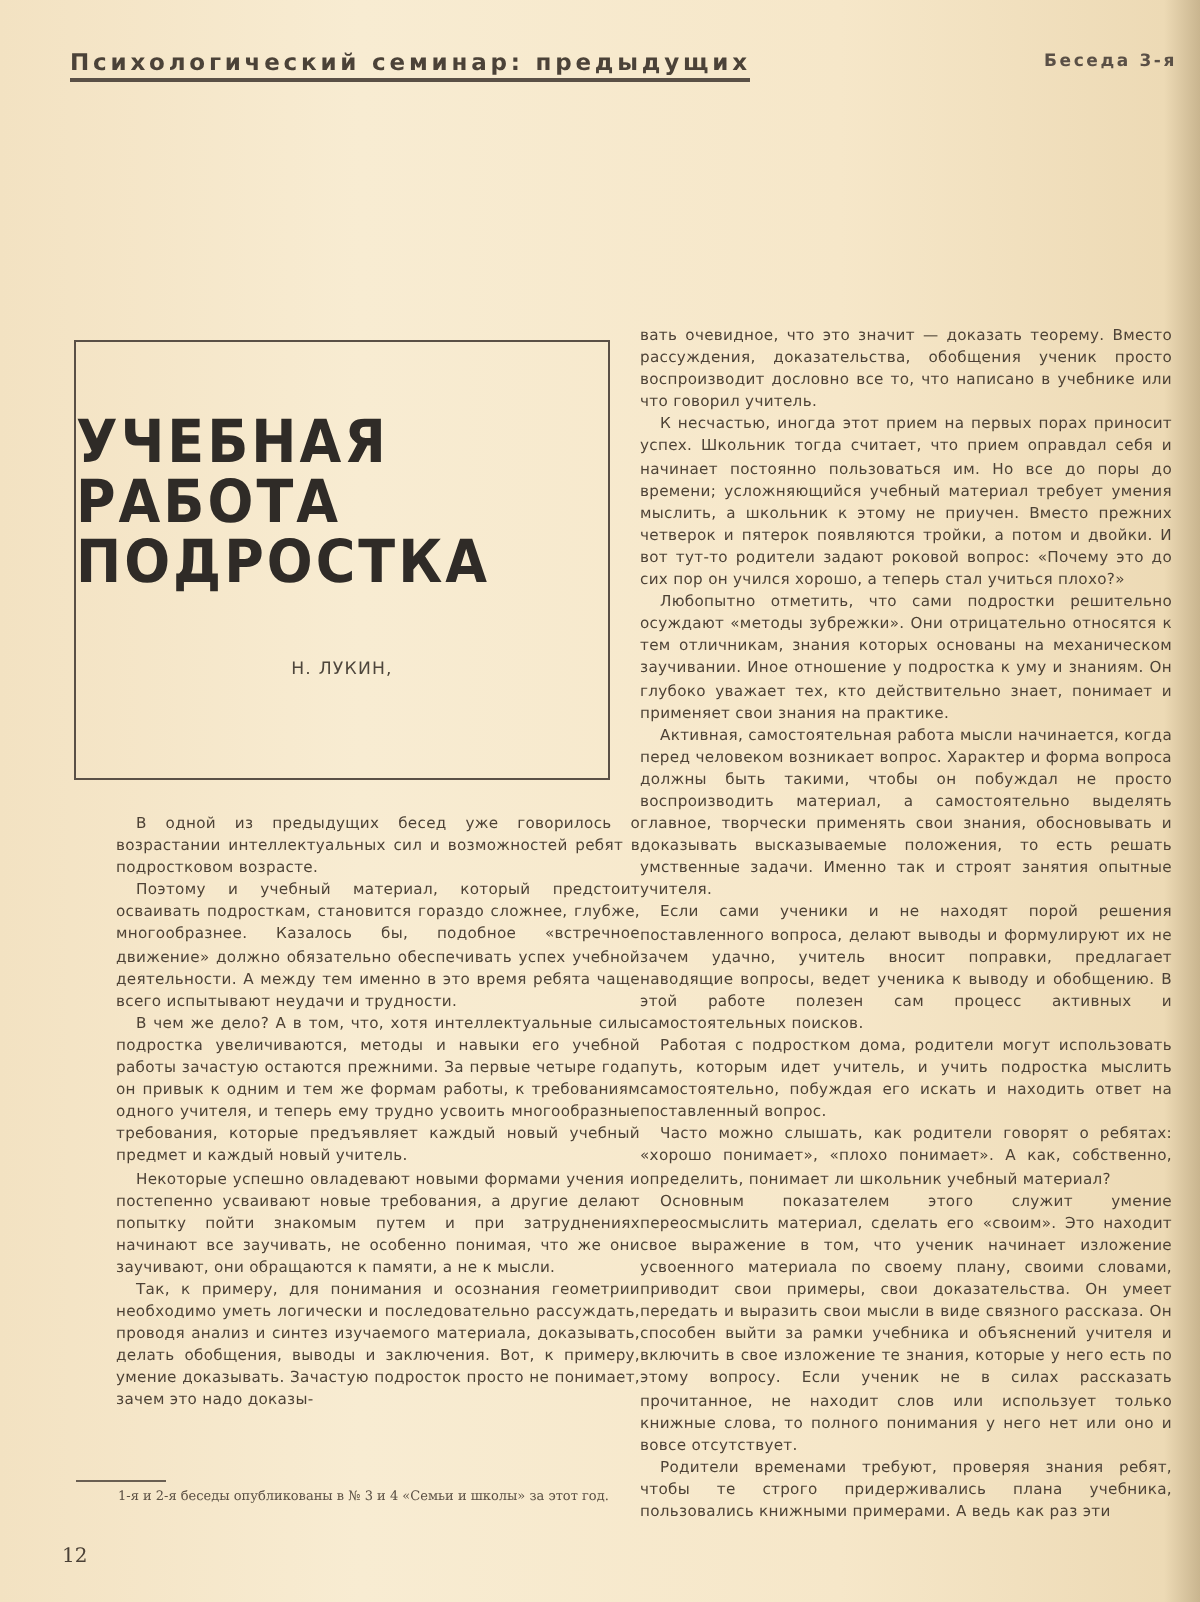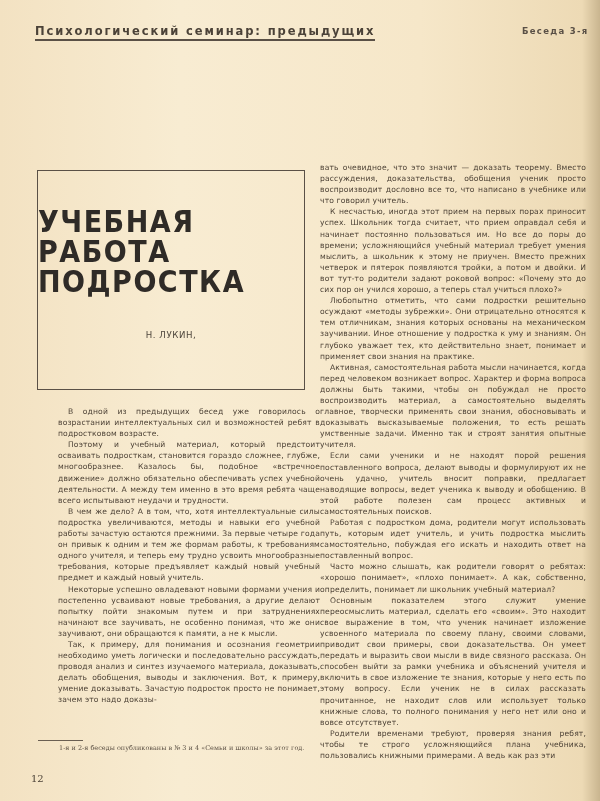--- a/index.html
+++ b/index.html
@@ -79,22 +79,22 @@
   <p>В чем же дело? А в том, что, хотя интеллектуальные силы подростка увеличиваются, методы и навыки его учебной работы зачастую остаются прежними. За первые четыре года он привык к одним и тем же формам работы, к требованиям одного учителя, и теперь ему трудно усвоить многообразные требования, которые предъявляет каждый новый учебный предмет и каждый новый учитель.</p>
   <p>Некоторые успешно овладевают новыми формами учения и постепенно усваивают новые требования, а другие делают попытку пойти знакомым путем и при затруднениях начинают все заучивать, не особенно понимая, что же они заучивают, они обращаются к памяти, а не к мысли.</p>
   <p>Так, к примеру, для понимания и осознания геометрии необходимо уметь логически и последовательно рассуждать, проводя анализ и синтез изучаемого материала, доказывать, делать обобщения, выводы и заключения. Вот, к примеру, умение доказывать. Зачастую подросток просто не понимает, зачем это надо доказы-</p>
 </div>
 
 <div class="col col-right">
   <p style="text-indent:0">вать очевидное, что это значит — доказать теорему. Вместо рассуждения, доказательства, обобщения ученик просто воспроизводит дословно все то, что написано в учебнике или что говорил учитель.</p>
   <p>К несчастью, иногда этот прием на первых порах приносит успех. Школьник тогда считает, что прием оправдал себя и начинает постоянно пользоваться им. Но все до поры до времени; усложняющийся учебный материал требует умения мыслить, а школьник к этому не приучен. Вместо прежних четверок и пятерок появляются тройки, а потом и двойки. И вот тут-то родители задают роковой вопрос: «Почему это до сих пор он учился хорошо, а теперь стал учиться плохо?»</p>
   <p>Любопытно отметить, что сами подростки решительно осуждают «методы зубрежки». Они отрицательно относятся к тем отличникам, знания которых основаны на механическом заучивании. Иное отношение у подростка к уму и знаниям. Он глубоко уважает тех, кто действительно знает, понимает и применяет свои знания на практике.</p>
   <p>Активная, самостоятельная работа мысли начинается, когда перед человеком возникает вопрос. Характер и форма вопроса должны быть такими, чтобы он побуждал не просто воспроизводить материал, а самостоятельно выделять главное, творчески применять свои знания, обосновывать и доказывать высказываемые положения, то есть решать умственные задачи. Именно так и строят занятия опытные учителя.</p>
-  <p>Если сами ученики и не находят порой решения поставленного вопроса, делают выводы и формулируют их не очень удачно, учитель вносит поправки, предлагает наводящие вопросы, ведет ученика к выводу и обобщению. В этой работе полезен сам процесс активных и самостоятельных поисков.</p>
+  <p>Если сами ученики и не находят порой решения поставленного вопроса, делают выводы и формулируют их не зачем удачно, учитель вносит поправки, предлагает наводящие вопросы, ведет ученика к выводу и обобщению. В этой работе полезен сам процесс активных и самостоятельных поисков.</p>
   <p>Работая с подростком дома, родители могут использовать путь, которым идет учитель, и учить подростка мыслить самостоятельно, побуждая его искать и находить ответ на поставленный вопрос.</p>
   <p>Часто можно слышать, как родители говорят о ребятах: «хорошо понимает», «плохо понимает». А как, собственно, определить, понимает ли школьник учебный материал?</p>
   <p>Основным показателем этого служит умение переосмыслить материал, сделать его «своим». Это находит свое выражение в том, что ученик начинает изложение усвоенного материала по своему плану, своими словами, приводит свои примеры, свои доказательства. Он умеет передать и выразить свои мысли в виде связного рассказа. Он способен выйти за рамки учебника и объяснений учителя и включить в свое изложение те знания, которые у него есть по этому вопросу. Если ученик не в силах рассказать прочитанное, не находит слов или использует только книжные слова, то полного понимания у него нет или оно и вовсе отсутствует.</p>
-  <p>Родители временами требуют, проверяя знания ребят, чтобы те строго усложняющийся плана учебника, пользовались книжными примерами. А ведь как раз эти</p>
+  <p>Родители временами требуют, проверяя знания ребят, чтобы те строго придерживались плана учебника, пользовались книжными примерами. А ведь как раз эти</p>
 </div>
 
 <div class="footnote-rule"></div>
 <div class="footnote">1-я и 2-я беседы опубликованы в № 3 и 4 «Семьи и школы» за этот год.</div>
 <div class="page-number">12</div>
 
 </body></html>

